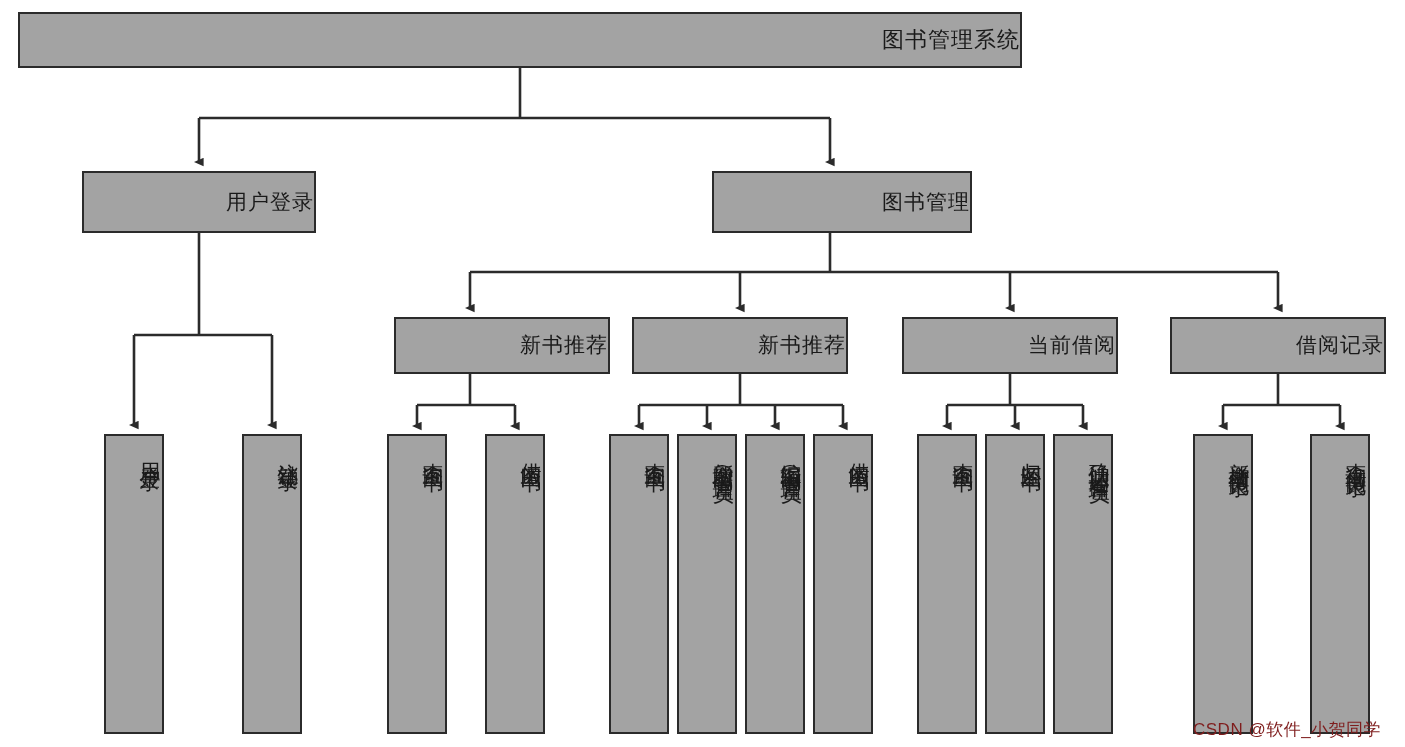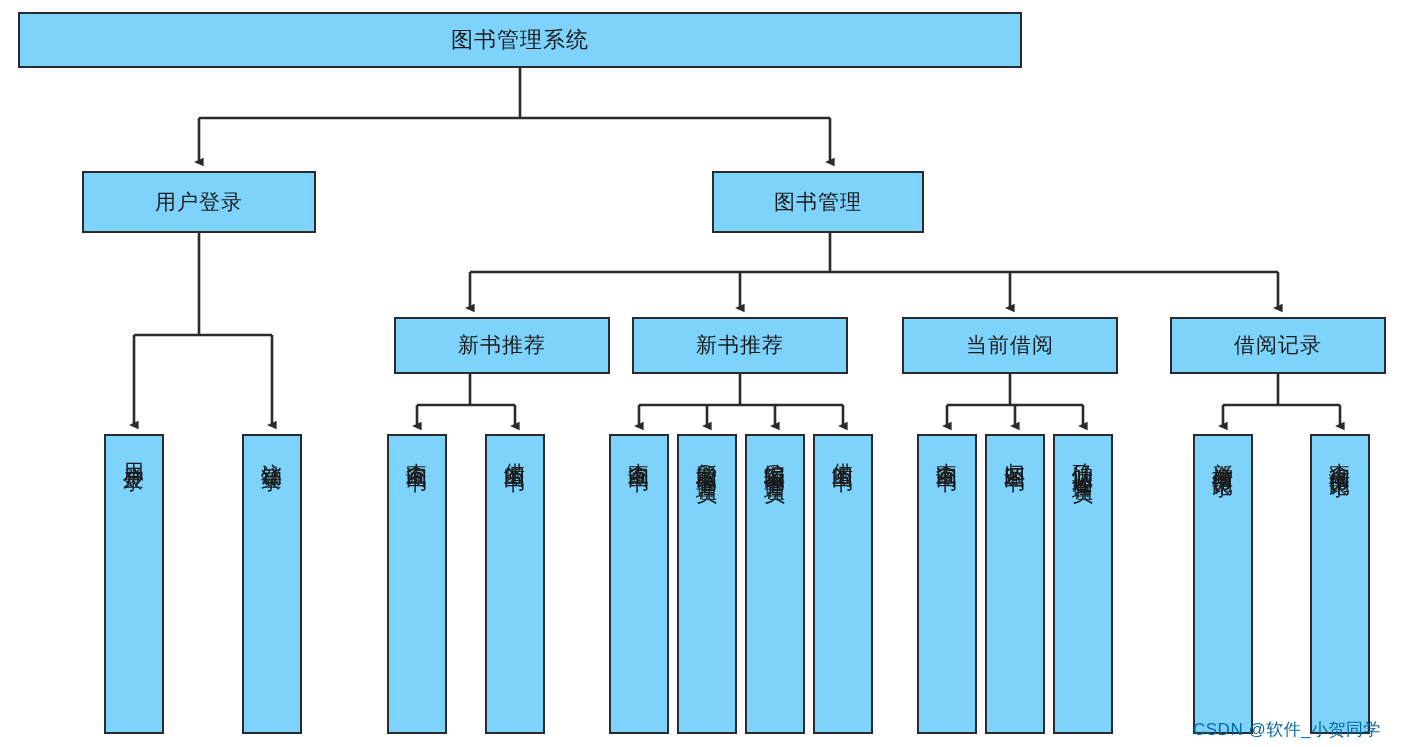--- a/index.html
+++ b/index.html
@@ -21,25 +21,25 @@
     position: absolute;
     left: 0;
     top: 0;
     width: 1405px;
     height: 747px;
     pointer-events: none;
   }
   .node {
     position: absolute;
     box-sizing: border-box;
-    background: #7dd3fc;
+    background: #a3a3a3;
     border: 2px solid #2b2b2b;
     display: flex;
     align-items: center;
-    justify-content: center;
+    justify-content: flex-end;
     color: #1a1a1a;
     z-index: 2;
   }
   .node .label {
     display: block;
     text-align: center;
     line-height: 1.25;
     white-space: nowrap;
   }
   .node.horiz .label {
@@ -58,21 +58,21 @@
   .node.vert .label {
     writing-mode: vertical-rl;
     text-orientation: upright;
     font-size: 21px;
     letter-spacing: 3px;
     line-height: 1.1;
     white-space: nowrap;
   }
   .watermark {
     position: absolute;
-    color: #0369a1;
+    color: #7f1d1d;
     font-size: 17px;
     letter-spacing: 0.5px;
     white-space: nowrap;
     z-index: 3;
   }
 </style>
 </head>
 <body>
 
 <div id="canvas">
@@ -129,21 +129,21 @@
     </g>
   </svg>
 
   <div class="node root horiz" style="left:18px; top:12px; width:1004px; height:56px;">
     <span class="label">图书管理系统</span>
   </div>
 
   <div class="node horiz" style="left:82px; top:171px; width:234px; height:62px;">
     <span class="label">用户登录</span>
   </div>
-  <div class="node horiz" style="left:712px; top:171px; width:212px; height:62px;">
+  <div class="node horiz" style="left:712px; top:171px; width:260px; height:62px;">
     <span class="label">图书管理</span>
   </div>
 
   <div class="node horiz" style="left:362px; top:317px; width:216px; height:57px;margin-left:32px;">
     <span class="label">新书推荐</span>
   </div>
   <div class="node horiz" style="left:632px; top:317px; width:216px; height:57px;">
     <span class="label">新书推荐</span>
   </div>
   <div class="node horiz" style="left:1170px; top:317px; width:216px; height:57px;">

